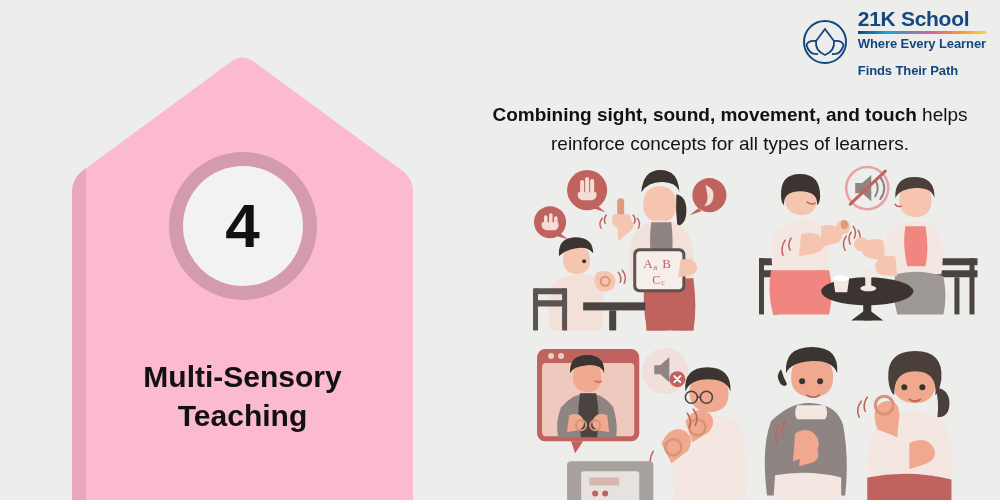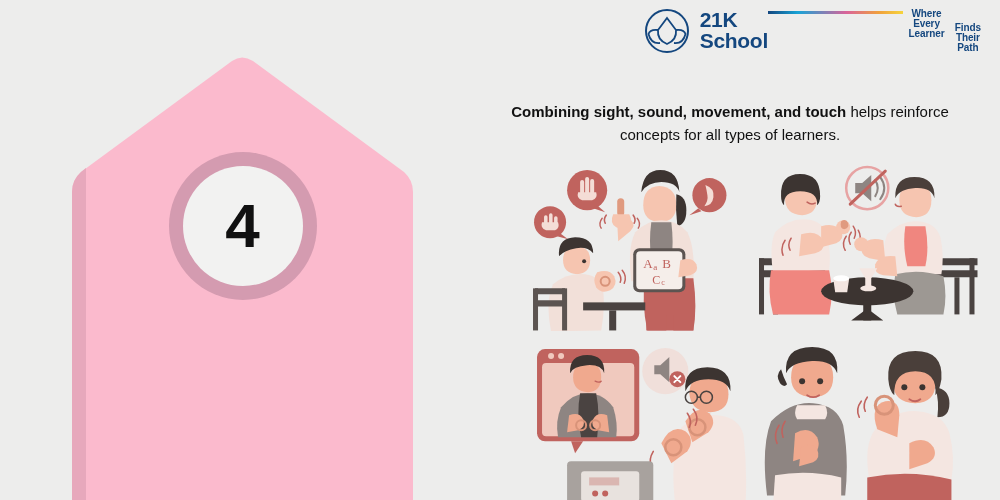--- a/index.html
+++ b/index.html
@@ -10,31 +10,31 @@
     position:relative;
     overflow:hidden;
   }
 
   
   #brand {
     position:absolute; top:8px; right:14px;
     display:flex; align-items:center; gap:10px;
   }
   #brand-mark { width:46px; height:46px; flex:0 0 46px; }
-  #brand-text { display:flex; flex-direction:row; line-height:1; }
+  #brand-text { display:flex; flex-direction:column; line-height:1; }
   #brand-name {
     font-size:21px; font-weight:bold; color:#14477F;
     letter-spacing:-0.3px;
   }
   #brand-rule {
     height:2.5px; width:100%; margin:2px 0 3px 0;
     background:linear-gradient(90deg,#14477F 0%,#17A3D6 22%,#D9639A 58%,#F0A03C 82%,#F6D43C 100%);
   }
   #brand-tag1, #brand-tag2 {
-    font-size:10px; font-weight:bold; color:#14477F; letter-spacing:-0.1px;text-align:center;
+    font-size:13px; font-weight:bold; color:#14477F; letter-spacing:-0.1px;
   }
   #brand-tag2 { margin-top:14px; }
 
   
   #card {
     position:absolute; left:72px; top:52px; width:341px; height:448px;
   }
   #card svg { position:absolute; inset:0; width:100%; height:100%; }
   #badge {
     position:absolute; left:50%; top:100px; transform:translateX(-50%);
@@ -52,21 +52,21 @@
   }
   #card-title {
     position:absolute; left:0; right:0; top:305px;
     text-align:center; font-size:30px; font-weight:bold;
     color:#111; line-height:1.3; padding:0 18px;
   }
 
   
   #headline {
     position:absolute; left:480px; top:100px; width:500px;
-    text-align:center; font-size:15px; color:#111; line-height:1.55;
+    text-align:center; font-size:19px; color:#111; line-height:1.55;
   }
   #headline b { font-weight:bold; }
 
   
   #illus {
     position:absolute; left:525px; top:160px; width:455px; height:345px;
     display:grid; grid-template-columns:1fr 1fr; grid-template-rows:1fr 1fr;
     gap:4px;
   }
   .panel { position:relative; }
@@ -97,20 +97,21 @@
     <path d="M0 140 Q0 128 9 120 L160 9 Q170 2 181 9 L332 120 Q341 128 341 140 L341 448 L0 448 Z" fill="#FBBACD"></path>
     <path d="M0 140 Q0 128 9 120 L14 116 L14 448 L0 448 Z" fill="#E7A8BC"></path>
   </svg>
 
   <div id="badge">
     <div id="badge-inner">
       <span id="badge-number">4</span>
     </div>
   </div>
 
+  <div id="card-title">Multi-Sensory Teaching</div>
 </div>
 
 <p id="headline">
   <b>Combining sight, sound, movement, and touch</b><span> helps reinforce concepts for all types of learners.</span>
 </p>
 
 <div id="illus">
 
   <div class="panel">
     <svg viewBox="0 0 225 170">

